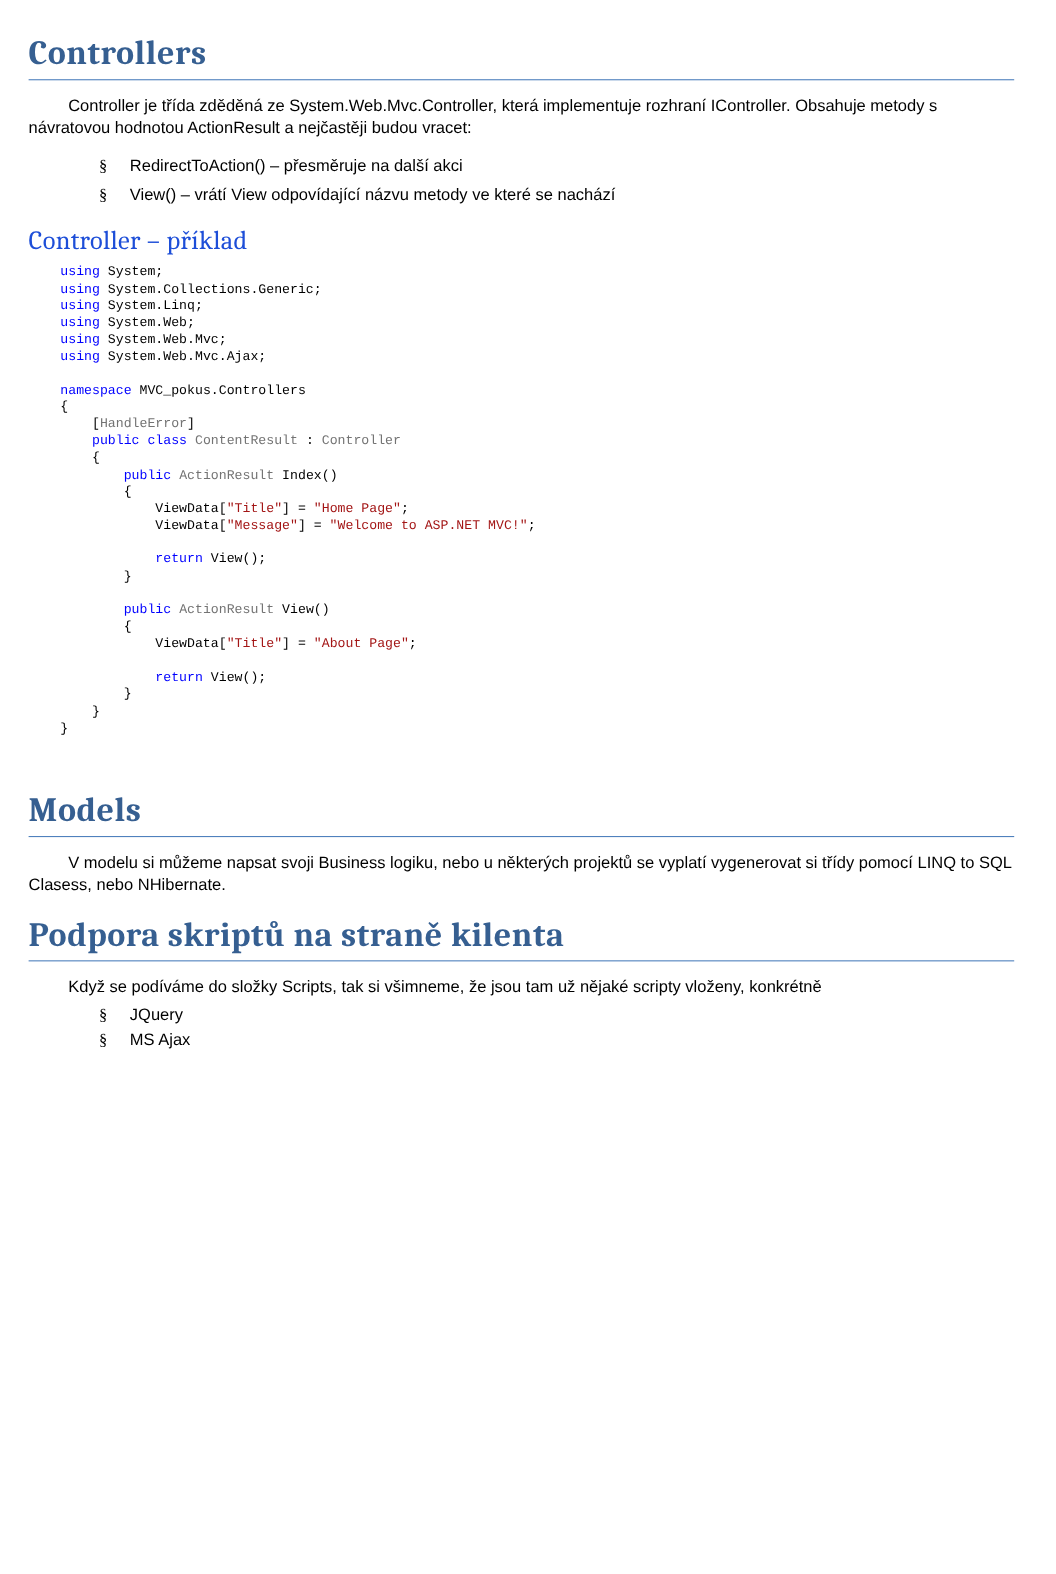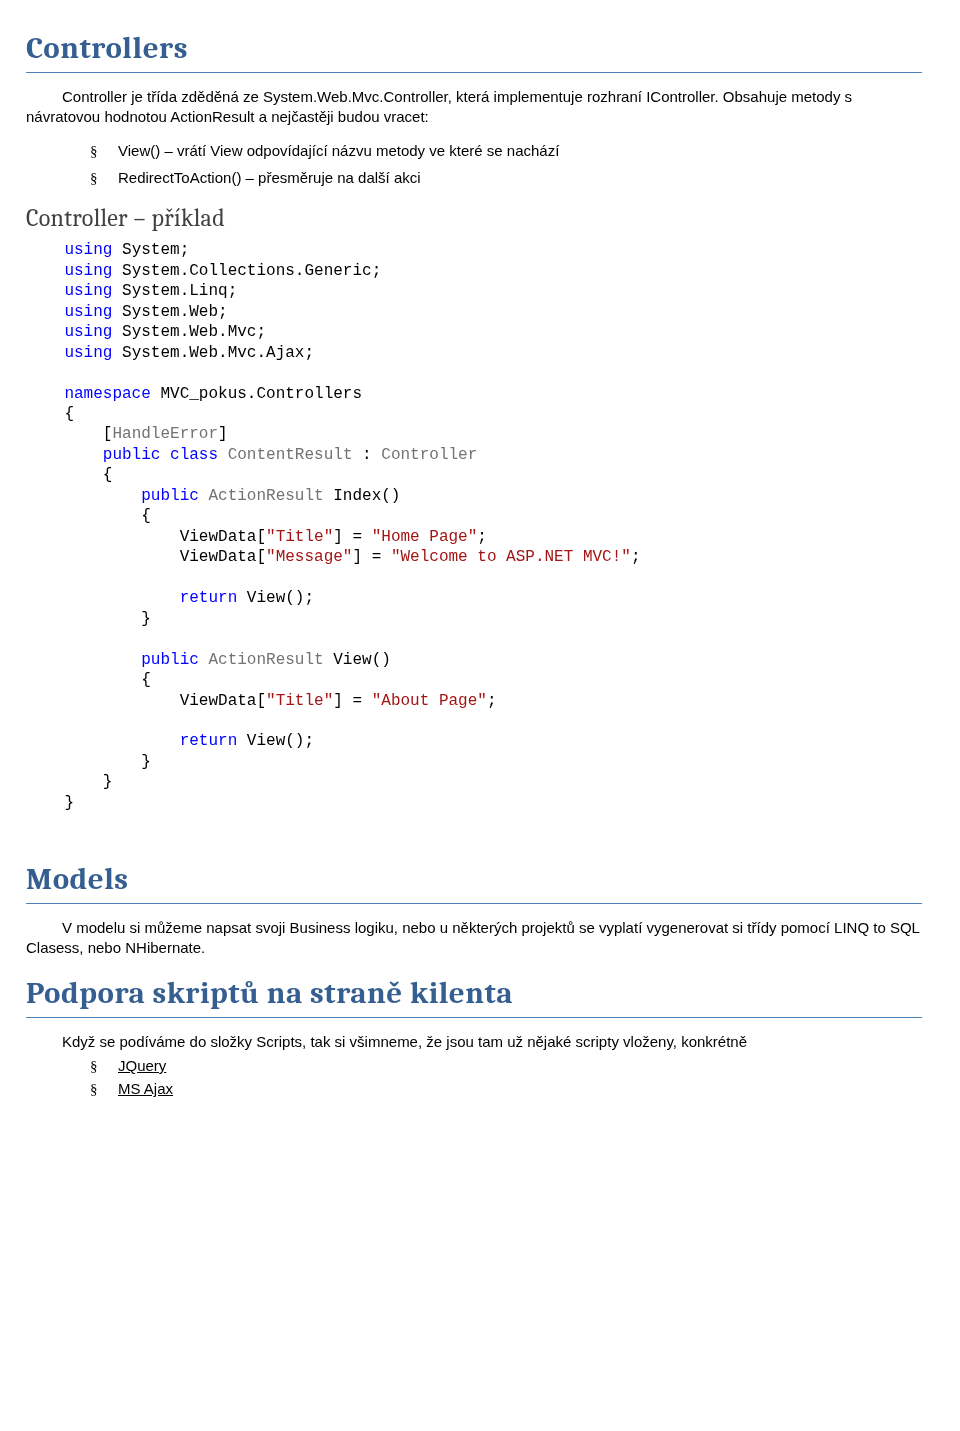--- a/index.html
+++ b/index.html
@@ -20,21 +20,21 @@
     color: #365f91;
     margin: 0 0 6px 0;
     border-bottom: 1px solid #4f81bd;
     padding-bottom: 2px;
     letter-spacing: 0.5px;
   }
   h2.sub-title {
     font-family: "Cambria", "Georgia", "Times New Roman", serif;
     font-weight: 400;
     font-size: 24px;
-    color: #404040;
+    color: #1d4ed8;
     margin: 14px 0 6px 0;
     letter-spacing: 0.3px;
   }
   p.body-text {
     margin: 14px 0 14px 0;
   }
   .indent {
     text-indent: 36px;
   }
   ul.sect-list {
@@ -51,44 +51,43 @@
     content: "§";
     position: absolute;
     left: 64px;
     top: 0;
     font-family: "Times New Roman", serif;
     font-size: 15px;
     color: #000;
   }
   ul.sect-list.tight li {
     margin: 3px 0;
-    text-decoration: underline;
   }
   pre.code {
     font-family: "Courier New", monospace;
-    font-size: 16px;
+    font-size: 12px;
     line-height: 1.28;
     white-space: pre;
     margin: 4px 0 10px 0;
     color: #000;
   }
   .kw { color: #0000ff; }   
   .tp { color: #737373; }   
   .str { color: #a31515; }   
 </style>
 </head>
 <body>
 
 <h1 class="section-title">Controllers</h1>
 
 <p class="body-text indent">Controller je třída zděděná ze System.Web.Mvc.Controller, která implementuje rozhraní IController. Obsahuje metody s návratovou hodnotou ActionResult a nejčastěji budou vracet:</p>
 
 <ul class="sect-list">
+  <li>RedirectToAction() – přesměruje na další akci</li>
   <li>View() – vrátí View odpovídající názvu metody ve které se nachází</li>
-  <li>RedirectToAction() – přesměruje na další akci</li>
 </ul>
 
 <h2 class="sub-title">Controller – příklad</h2>
 
 <pre class="code">    <span class="kw">using</span><span> System;</span>
     <span class="kw">using</span><span> System.Collections.Generic;</span>
     <span class="kw">using</span><span> System.Linq;</span>
     <span class="kw">using</span><span> System.Web;</span>
     <span class="kw">using</span><span> System.Web.Mvc;</span>
     <span class="kw">using</span><span> System.Web.Mvc.Ajax;</span>

